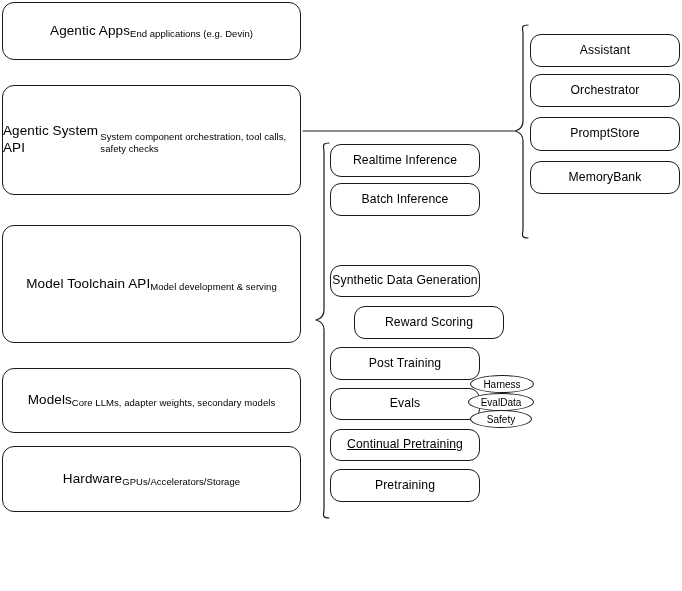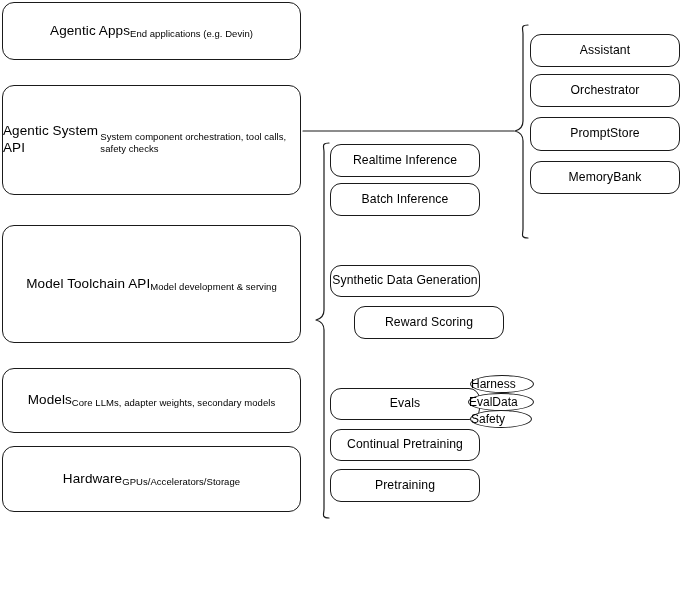--- a/index.html
+++ b/index.html
@@ -61,21 +61,22 @@
 
   
   .tag {
     position: absolute;
     box-sizing: border-box;
     border: 1.2px solid #1a1a1a;
     border-radius: 50% / 50%;
     background: #ffffff;
     display: flex;
     align-items: center;
-    font-size: 12px;
+    justify-content: center;
+    font-size: 10px;
     color: #000;
     z-index: 6;
   }
 
   
   #wires {
     position: absolute;
     left: 0;
     top: 0;
     width: 682px;
@@ -153,26 +154,29 @@
 
 
   <div class="box pillbox" style="left:330px; top:265px; width:150px; height:32px;">
     <span class="pill-label">Synthetic Data Generation</span>
   </div>
 
   <div class="box pillbox" style="left:330px; top:306px; width:150px; height:33px;margin-left:24px;">
     <span class="pill-label">Reward Scoring</span>
   </div>
 
+  <div class="box pillbox" style="left:330px; top:347px; width:150px; height:33px;">
+    <span class="pill-label">Post Training</span>
+  </div>
 
   <div class="box pillbox" style="left:330px; top:388px; width:150px; height:32px;">
     <span class="pill-label">Evals</span>
   </div>
 
-  <div class="box pillbox" style="left:330px; top:429px; width:150px; height:32px;">
+  <div class="box pillbox" style="left:330px; top:429px; width:150px; height:32px;text-decoration:underline;">
     <span class="pill-label">Continual Pretraining</span>
   </div>
 
   <div class="box pillbox" style="left:330px; top:469px; width:150px; height:33px;">
     <span class="pill-label">Pretraining</span>
   </div>
 
   <div class="tag" style="left:470px; top:375px; width:64px; height:18px;">
     <span>Harness</span>
   </div>

